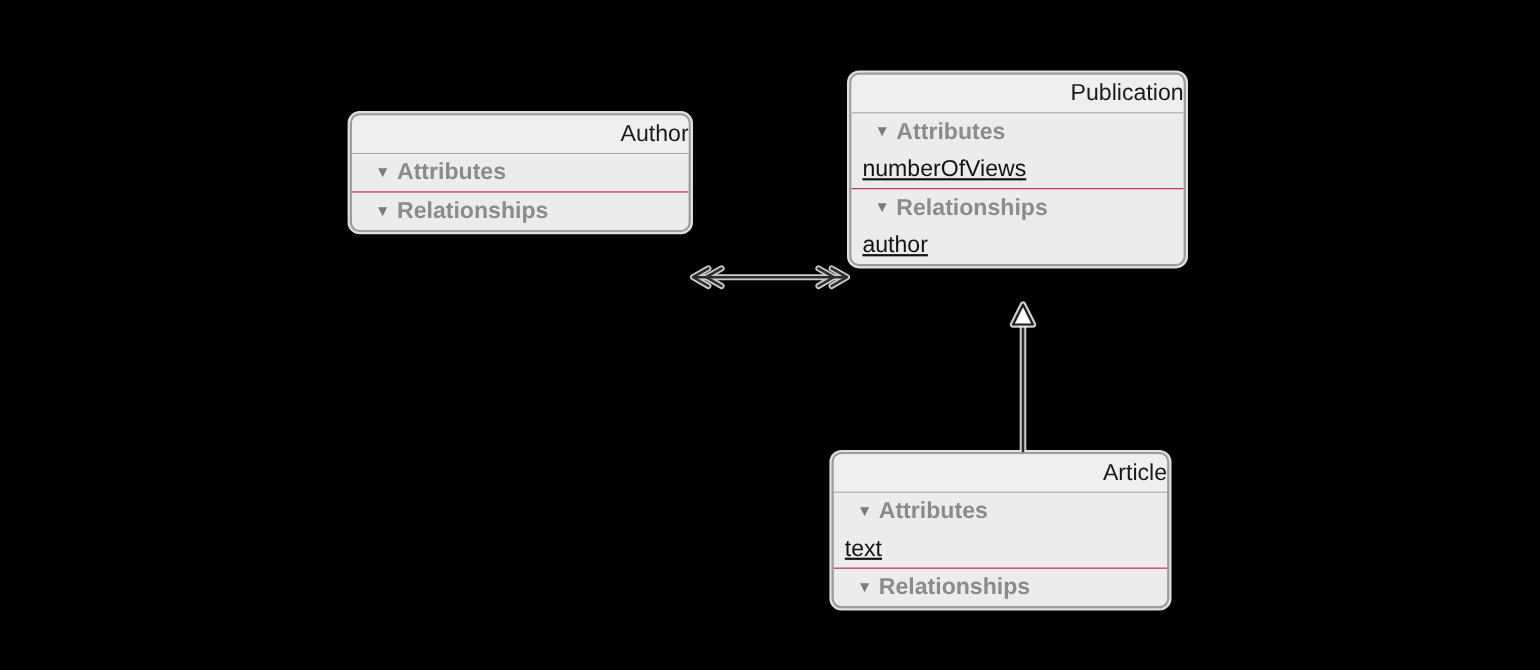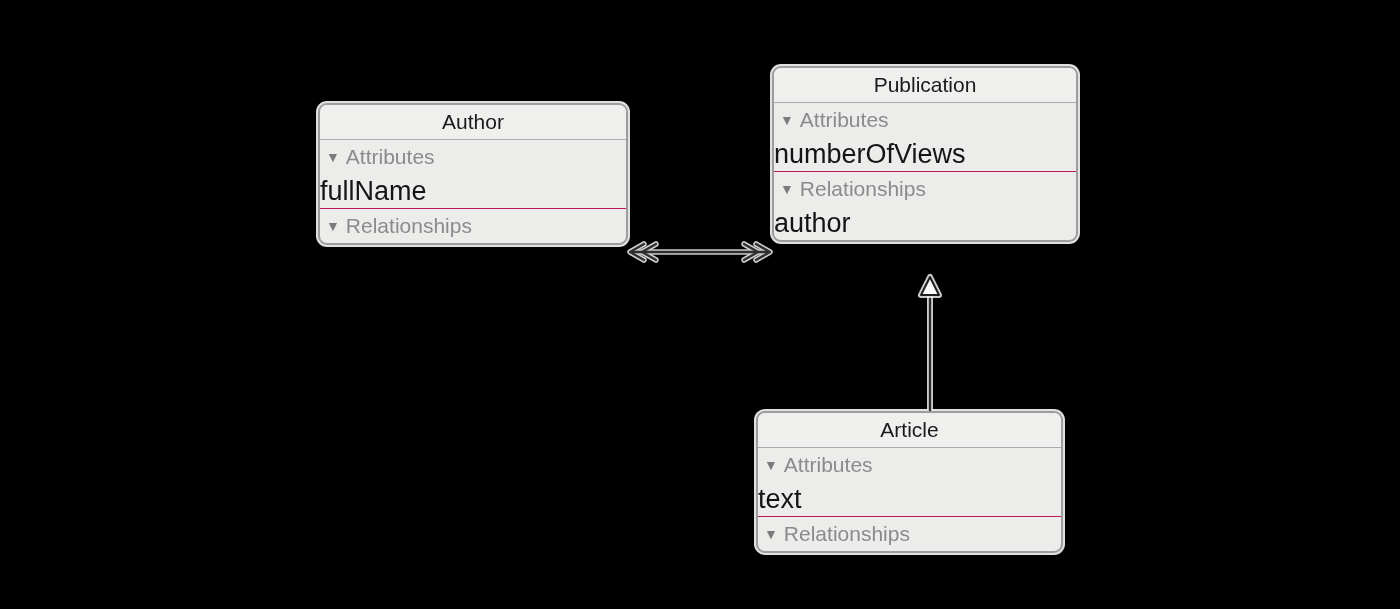--- a/index.html
+++ b/index.html
@@ -14,62 +14,63 @@
   .entity {
     position: absolute;
     background: #ECECEB;
     border: 2px solid #9D9D9D;
     border-radius: 9px;
     box-shadow: 0 0 0 2px rgba(255,255,255,0.88);
     overflow: hidden;
   }
   .entity-title {
     height: 34px; line-height: 34px;
-    text-align: center;
+    text-align: right;
     font-size: 21px; color: #1A1A1A;
     border-bottom: 1px solid #ABABAB;
     background: #EFEFEE;
   }
   .section-header {
     height: 34px; line-height: 34px;
-    padding-left: 6px;
+    padding-left: 21px;
     font-size: 21px; color: #8B8B8B;
     white-space: nowrap;
+    font-weight: bold;
   }
   .section-header.with-sep { border-top: 1px solid #be185d; }
   .disclosure {
     display: inline-block;
     font-size: 14px; color: #7B7B7B;
     margin-right: 6px;
     transform: translateY(-2px);
   }
   .row {
     height: 34px; line-height: 34px;
-    padding-left: 0;
-    font-size: 27px; color: #141414;
+    padding-left: 10px;
+    font-size: 21px; color: #141414;
     white-space: nowrap;
+    text-decoration: underline;
   }
   svg.arrows {
     position: absolute; top: 0; left: 0;
     width: 1400px; height: 609px;
     pointer-events: none;
   }
   svg.arrows g { pointer-events: all; }
 </style>
 </head>
 <body>
 
 <div class="canvas">
 
   <div class="entity" style="left:318px; top:103px; width:306px;">
     <div class="entity-title">Author</div>
     <div class="section-header">
       <span class="disclosure">▼</span><span>Attributes</span>
     </div>
-    <div class="row">fullName</div>
     <div class="section-header with-sep">
       <span class="disclosure">▼</span><span>Relationships</span>
     </div>
   </div>
 
   <div class="entity" style="left:772px; top:66px; width:302px;">
     <div class="entity-title">Publication</div>
     <div class="section-header">
       <span class="disclosure">▼</span><span>Attributes</span>
     </div>

